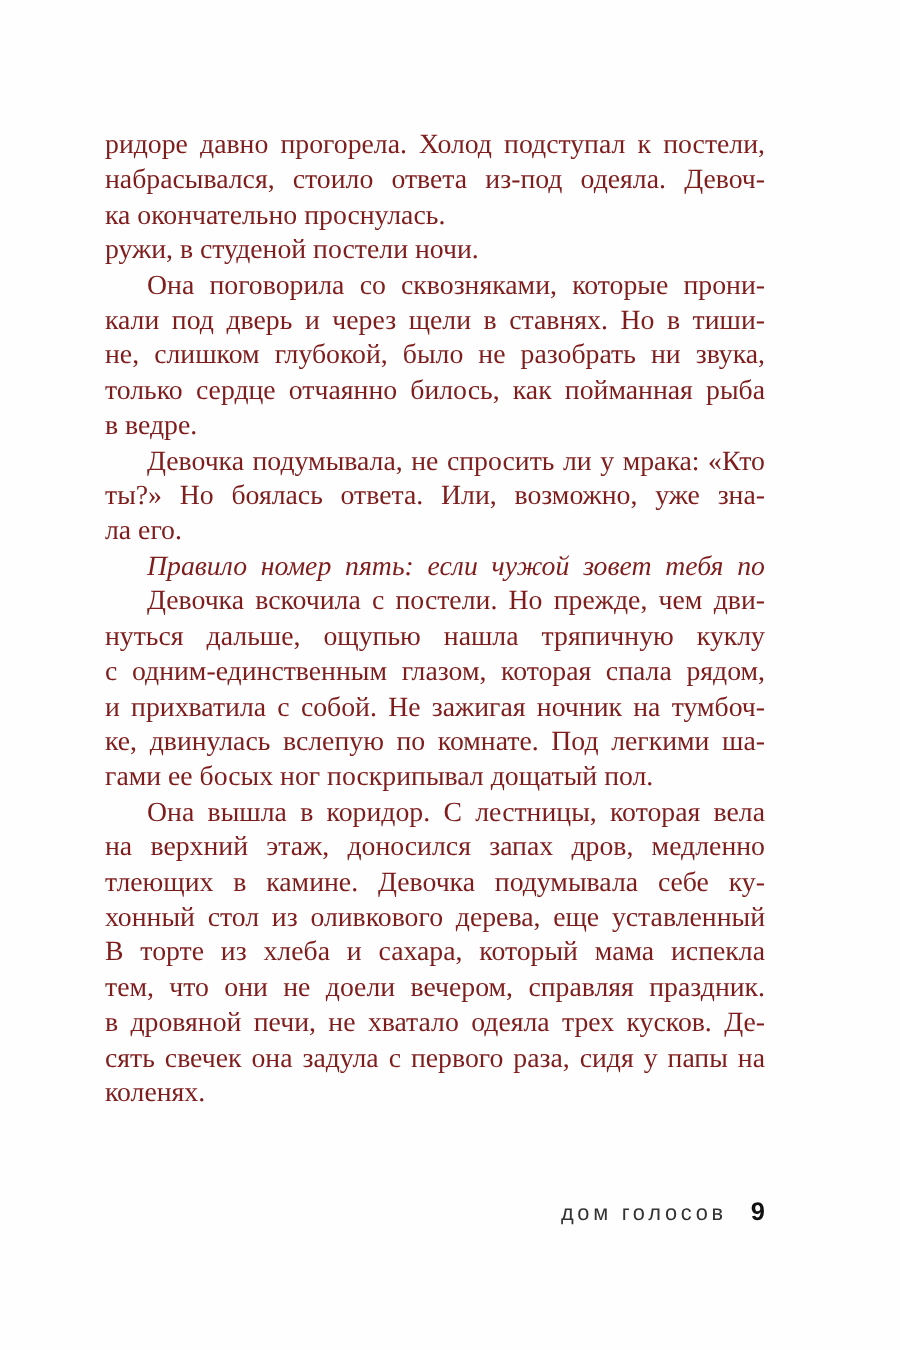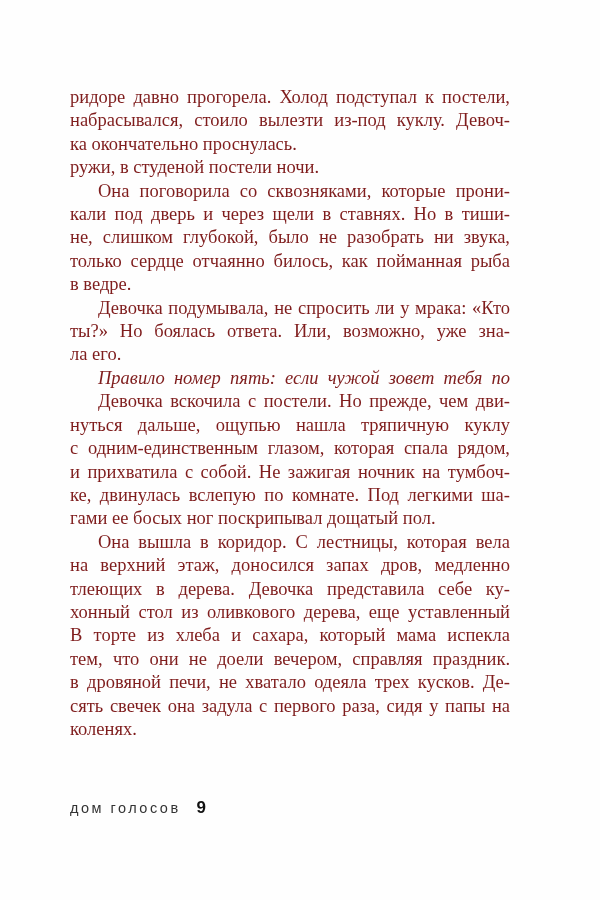--- a/index.html
+++ b/index.html
@@ -32,21 +32,21 @@
     text-align-last: justify;
     white-space: normal;
   }
   .line.last { text-align-last: left; }
   .line.indent { padding-left: 28px; }
   .footer {
     position: absolute;
     left: 70px;
     top: 798px;
     width: 440px;
-    text-align: left;
+    text-align: right;
     font-family: "Liberation Sans", sans-serif;
     white-space: nowrap;
   }
   .footer-title {
     font-size: 14.5px;
     letter-spacing: 2.5px;
     color: #333333;
     font-weight: normal;
   }
   .footer-page {
@@ -57,21 +57,21 @@
     letter-spacing: 0;
   }
 </style>
 </head>
 <body>
 
 <div class="page">
   <div class="text-block">
       <div class="paragraph">
         <div class="line">ридоре давно прогорела. Холод подступал к постели,</div>
-        <div class="line">набрасывался, стоило вылезти из-под куклу. Девоч-</div>
+        <div class="line">набрасывался, стоило ответа из-под одеяла. Девоч-</div>
         <div class="line last">ка окончательно проснулась.</div>
       </div>
       <div class="paragraph">
         <div class="line last">ружи, в студеной постели ночи.</div>
       </div>
       <div class="paragraph">
         <div class="line indent">Она поговорила со сквозняками, которые прони-</div>
         <div class="line">кали под дверь и через щели в ставнях. Но в тиши-</div>
         <div class="line">не, слишком глубокой, было не разобрать ни звука,</div>
         <div class="line">только сердце отчаянно билось, как пойманная рыба</div>
@@ -89,21 +89,21 @@
         <div class="line indent">Девочка вскочила с постели. Но прежде, чем дви-</div>
         <div class="line">нуться дальше, ощупью нашла тряпичную куклу</div>
         <div class="line">с одним-единственным глазом, которая спала рядом,</div>
         <div class="line">и прихватила с собой. Не зажигая ночник на тумбоч-</div>
         <div class="line">ке, двинулась вслепую по комнате. Под легкими ша-</div>
         <div class="line last">гами ее босых ног поскрипывал дощатый пол.</div>
       </div>
       <div class="paragraph">
         <div class="line indent">Она вышла в коридор. С лестницы, которая вела</div>
         <div class="line">на верхний этаж, доносился запах дров, медленно</div>
-        <div class="line">тлеющих в дерева. Девочка представила себе ку-</div>
+        <div class="line">тлеющих в камине. Девочка подумывала себе ку-</div>
         <div class="line">хонный стол из оливкового дерева, еще уставленный</div>
         <div class="line">В торте из хлеба и сахара, который мама испекла</div>
         <div class="line">тем, что они не доели вечером, справляя праздник.</div>
         <div class="line">в дровяной печи, не хватало одеяла трех кусков. Де-</div>
         <div class="line">сять свечек она задула с первого раза, сидя у папы на</div>
         <div class="line last">коленях.</div>
       </div>
     </div>
   <div class="footer">
     <span class="footer-title">дом голосов</span><span class="footer-page">9</span>

